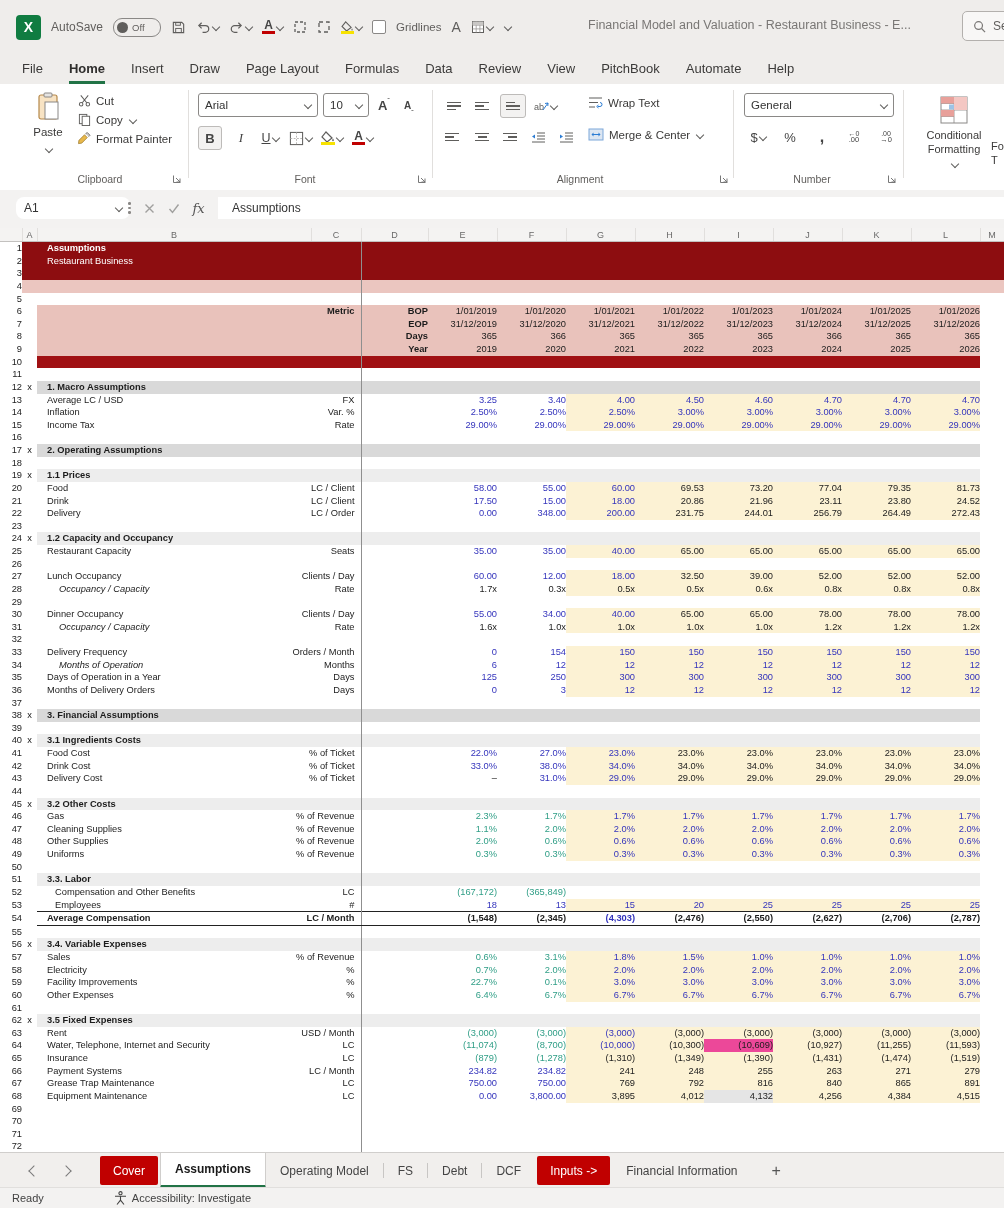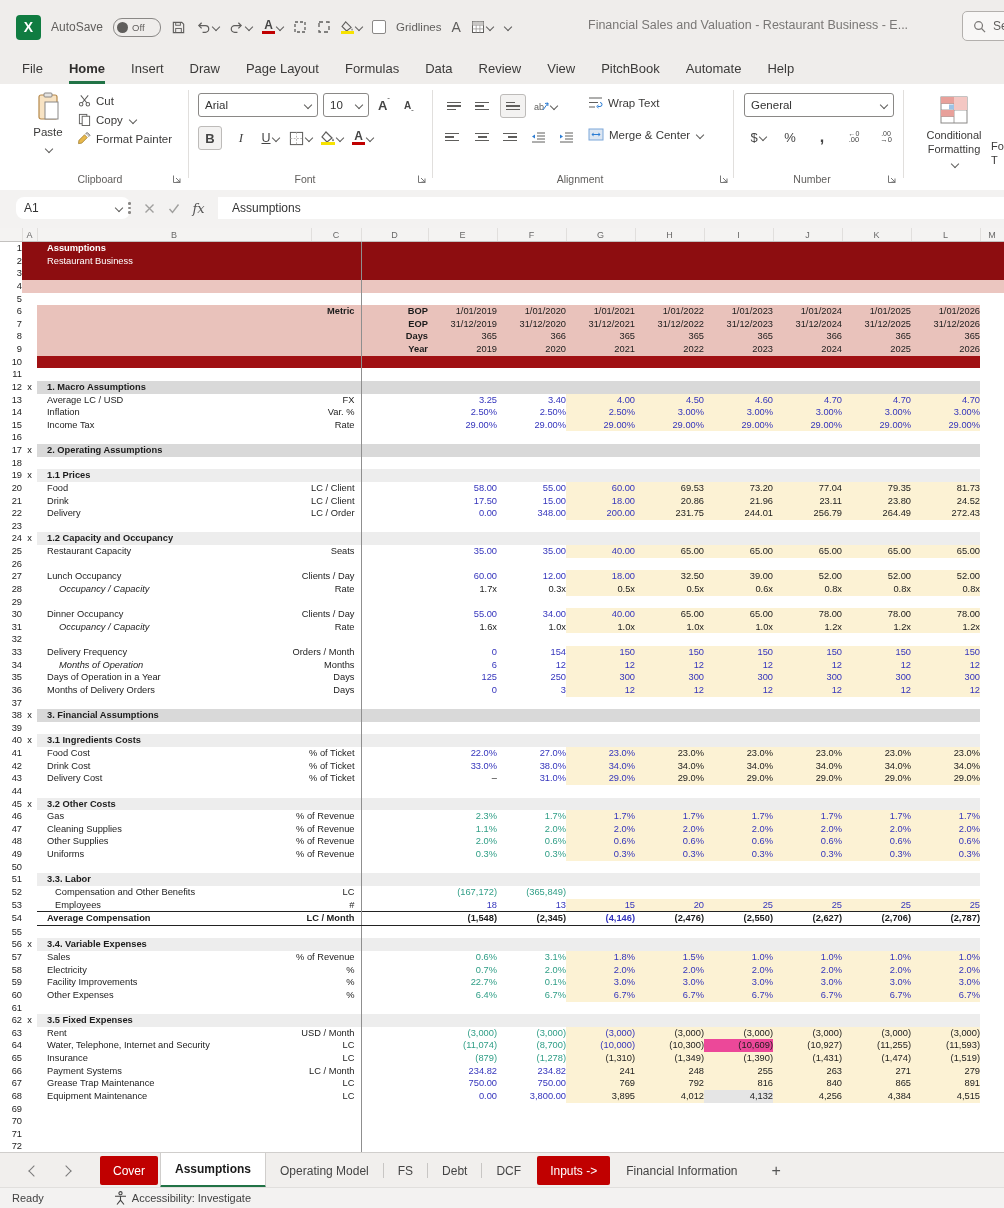--- a/index.html
+++ b/index.html
@@ -160,21 +160,21 @@
           <rect x="1.5" y="1.5" width="11" height="11" fill="#fff" stroke="#5f5e5c"></rect>
           <path d="M1.5 5.2 h11 M1.5 8.9 h11 M5.2 1.5 v11 M8.9 1.5 v11" stroke="#9a9896" stroke-width=".8"></path>
           <rect x="1.5" y="1.5" width="11" height="3.7" fill="#c9c7c5"></rect>
         </svg>
       <span class="chev solo"></span>
     </span>
     <span class="qico">
         <span class="chev solo"></span>
       </span>
   </div>
-  <span class="doctitle">Financial Sales and Valuation - Restaurant Business - E...</span>
+  <span class="doctitle">Financial Model and Valuation - Restaurant Business - E...</span>
   <div class="searchbox">
     <svg width="13" height="13" viewBox="0 0 14 14">
         <circle cx="6" cy="6" r="4.2" fill="none" stroke="#797775" stroke-width="1.3"></circle>
         <path d="M9.2 9.2 L13 13" stroke="#797775" stroke-width="1.3"></path>
       </svg>
     <span>Se</span>
   </div>
 </div>
 
 <div id="menubar">
@@ -1569,21 +1569,21 @@
           <td class="ca"></td>
           <td colspan="2" class="bc freeze" style="border-top: 1px solid rgb(34, 34, 34); border-bottom: 1px solid rgb(34, 34, 34);">
             <div class="cf">
               <span class="lab" style="font-weight: bold;">Average Compensation</span>
               <span class="unit" style="font-weight: bold;">LC / Month</span>
             </div>
           </td>
           <td class="dc" style="border-top: 1px solid rgb(34, 34, 34); border-bottom: 1px solid rgb(34, 34, 34);"></td>
           <td class="v" style="color: rgb(28, 28, 28); font-weight: bold; border-top: 1px solid rgb(34, 34, 34); border-bottom: 1px solid rgb(34, 34, 34);">(1,548)</td>
           <td class="v" style="color: rgb(28, 28, 28); font-weight: bold; border-top: 1px solid rgb(34, 34, 34); border-bottom: 1px solid rgb(34, 34, 34);">(2,345)</td>
-          <td class="v" style="color: rgb(52, 52, 188); font-weight: bold; border-top: 1px solid rgb(34, 34, 34); border-bottom: 1px solid rgb(34, 34, 34);">(4,146)</td>
+          <td class="v" style="color: rgb(52, 52, 188); font-weight: bold; border-top: 1px solid rgb(34, 34, 34); border-bottom: 1px solid rgb(34, 34, 34);">(4,303)</td>
           <td class="v" style="color: rgb(28, 28, 28); font-weight: bold; border-top: 1px solid rgb(34, 34, 34); border-bottom: 1px solid rgb(34, 34, 34);">(2,476)</td>
           <td class="v" style="color: rgb(28, 28, 28); font-weight: bold; border-top: 1px solid rgb(34, 34, 34); border-bottom: 1px solid rgb(34, 34, 34);">(2,550)</td>
           <td class="v" style="color: rgb(28, 28, 28); font-weight: bold; border-top: 1px solid rgb(34, 34, 34); border-bottom: 1px solid rgb(34, 34, 34);">(2,627)</td>
           <td class="v" style="color: rgb(28, 28, 28); font-weight: bold; border-top: 1px solid rgb(34, 34, 34); border-bottom: 1px solid rgb(34, 34, 34);">(2,706)</td>
           <td class="v" style="color: rgb(28, 28, 28); font-weight: bold; border-top: 1px solid rgb(34, 34, 34); border-bottom: 1px solid rgb(34, 34, 34);">(2,787)</td>
           <td class="cm"></td>
         </tr>
         <tr>
           <td class="gut">55</td>
           <td class="ca"></td>

